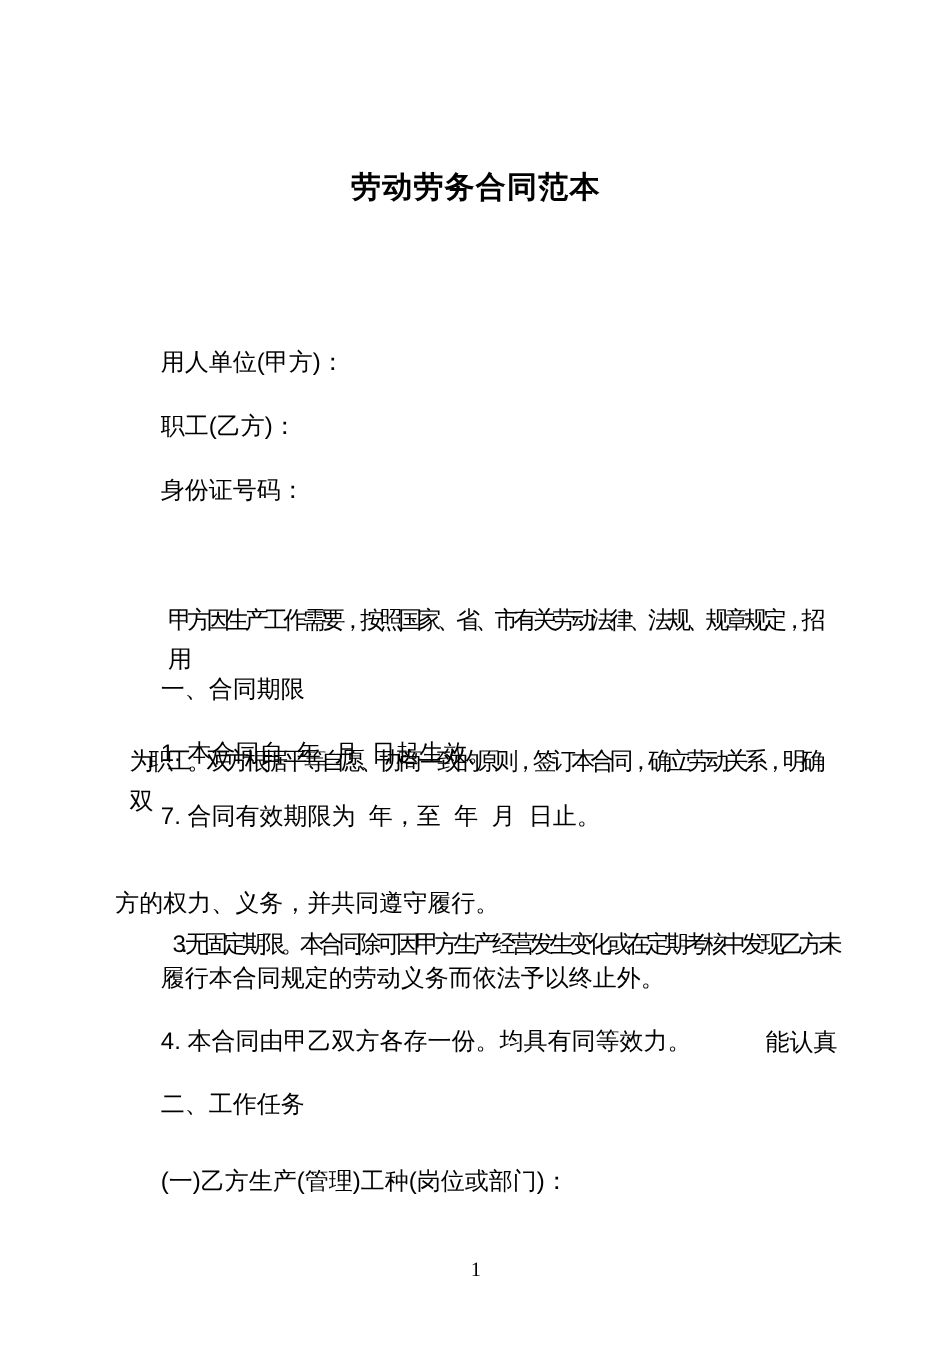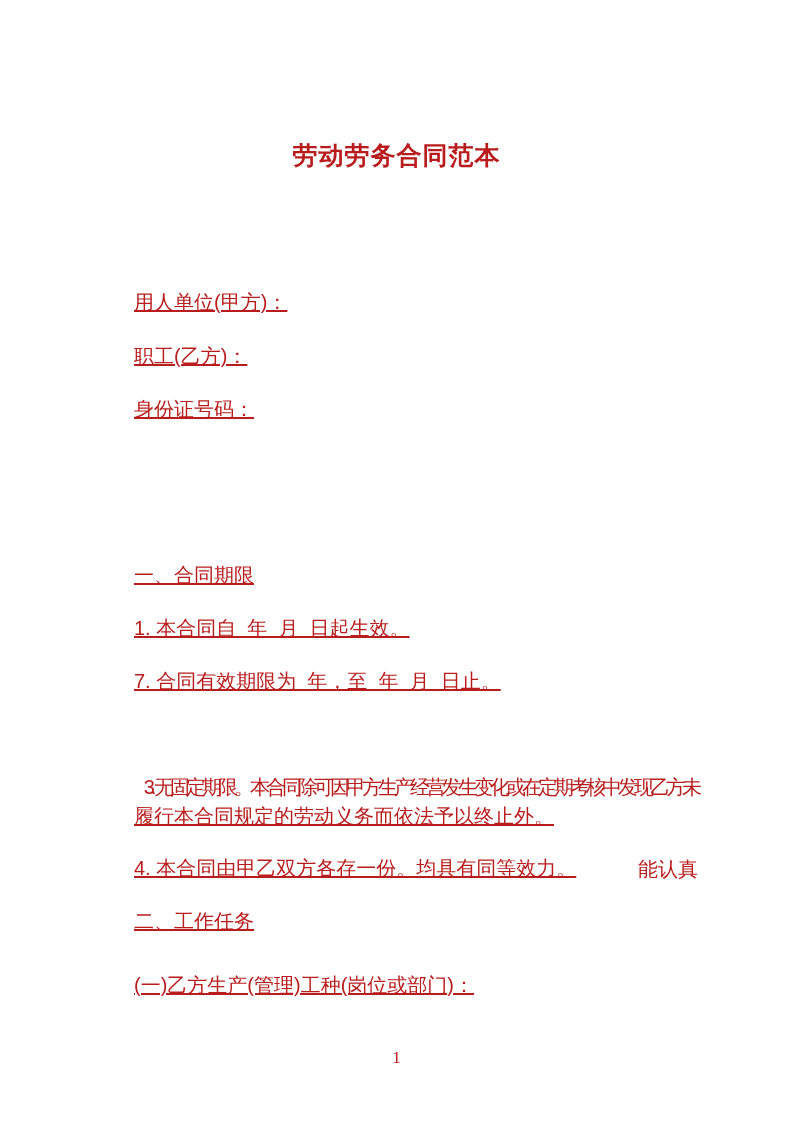--- a/index.html
+++ b/index.html
@@ -7,21 +7,21 @@
     padding: 0;
     background: #ffffff;
   }
   .page {
     position: relative;
     width: 793px;
     height: 1122px;
     background: #ffffff;
     overflow: hidden;
     font-family: "Liberation Sans", "DejaVu Sans", sans-serif;
-    color: #b91c1c;
+    color: #000000;
     font-size: 20px;
   }
   .title {
     position: absolute;
     top: 139px;
     left: 0;
     width: 100%;
     margin: 0;
     text-align: center;
     font-size: 25px;
@@ -35,21 +35,21 @@
     line-height: 26px;
     white-space: pre-wrap;
   }
   .line {
     white-space: pre-wrap;
   }
   .intro .line { line-height: 33px; }
   .wrap2 .line { line-height: 30px; }
   
   .squeeze { letter-spacing: -4px; }
-  .ind-label  { padding-left: 38px; text-decoration: underline; }  
+  .ind-label  { padding-left: 38px; }  
   .ind-first  { padding-left: 44px; }
   .ind-small  { padding-left: 12px; }
   .ind-item3  { padding-left: 41px; }
   .pagenum {
     position: absolute;
     top: 1048px;
     left: 0;
     width: 100%;
     text-align: center;
     font-family: "Liberation Serif", "DejaVu Serif", serif;
@@ -76,20 +76,25 @@
 <div class="page">
 
   <h1 class="title">劳动劳务合同范本</h1>
 
   <div class="para ind-label p-employer">用人单位(甲方)：</div>
 
   <div class="para ind-label p-employee">职工(乙方)：</div>
 
   <div class="para ind-label p-idnum">身份证号码：</div>
 
+  <div class="para intro p-intro">
+    <div class="line ind-first squeeze">甲方因生产工作需要，按照国家、省、市有关劳动法律、法规、规章规定，招用</div>
+    <div class="line ind-small squeeze">为职工。双方根据平等自愿、协商一致的原则，签订本合同，确立劳动关系，明确双</div>
+    <div class="line">方的权力、义务，并共同遵守履行。</div>
+  </div>
 
   <div class="para ind-label p-h1">一、合同期限</div>
 
   <div class="para ind-label p-item1">1. 本合同自  年  月  日起生效。</div>
 
   <div class="para ind-label p-item2">7. 合同有效期限为  年，至  年  月  日止。</div>
 
   <div class="para wrap2 p-item3">
     <div class="line ind-item3 squeeze">3. 无固定期限。本合同除可因甲方生产经营发生变化或在定期考核中发现乙方未</div>
     <div class="line">能认真</div>

